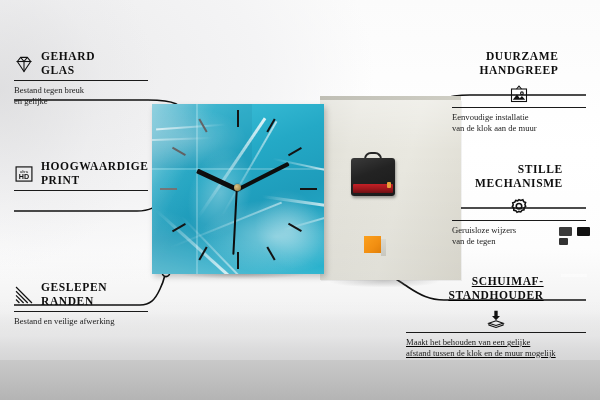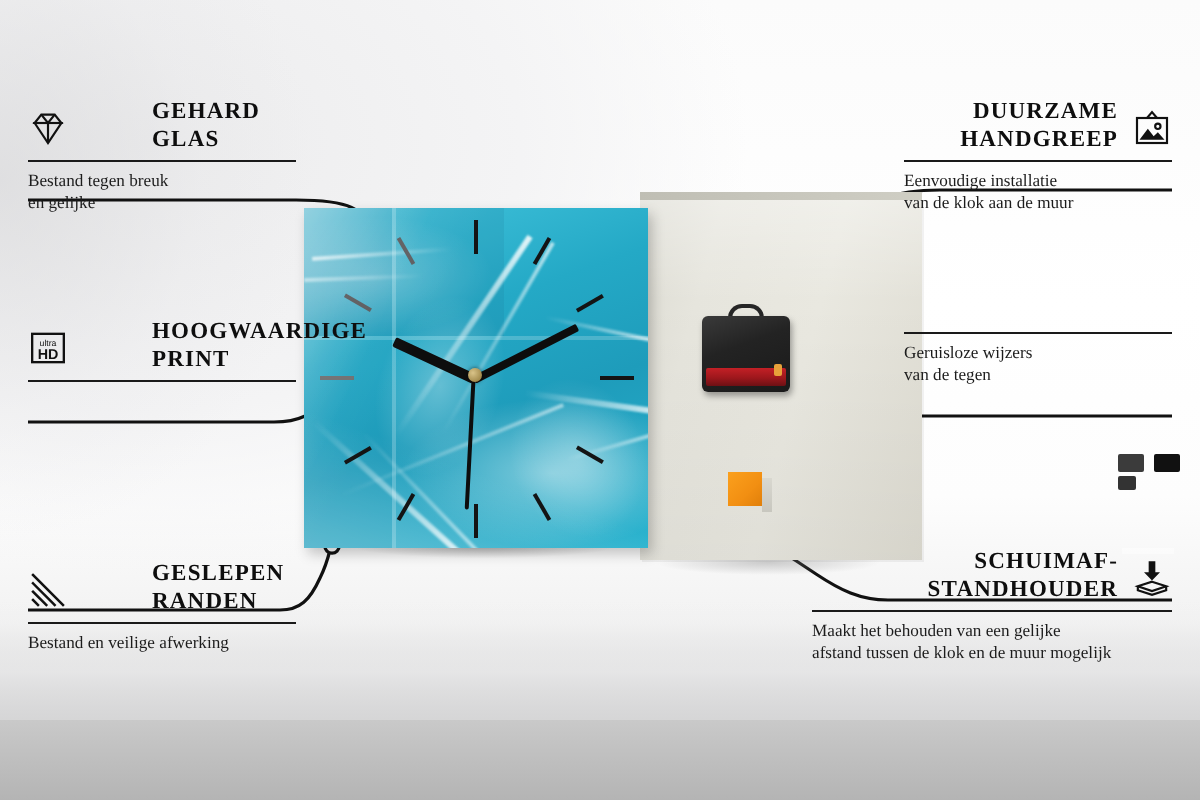--- a/index.html
+++ b/index.html
@@ -139,31 +139,31 @@
     position:absolute; left:6px; top:176px; width:176px; height:14px;
     background:radial-gradient(ellipse 90px 8px at 50% 10%, rgba(70,70,70,.30) 0%, rgba(120,120,120,0) 72%);
   }
 
   
   .callout{ position:absolute; }
   .c-head{ display:flex; align-items:center; gap:7px; }
   .c-title{
     font-family:"Liberation Serif", serif;
     font-weight:bold; font-size:11.5px; letter-spacing:.6px; color:#0e0e0e;
-    line-height:13.5px; text-transform:uppercase;margin-left:35px;
+    line-height:13.5px; text-transform:uppercase;
   }
   .c-rule{ height:1px; background:#1a1a1a; margin:3px 0 4px 0; }
   .c-desc{
     font-family:"Liberation Serif", serif;
     font-size:8.6px; color:#1c1c1c; line-height:10.5px;
   }
   .left .c-head{ justify-content:flex-start; }
   .left .c-title{ text-align:left; }
   .left .c-desc{ text-align:left; }
-  .right .c-head{ justify-content:flex-end; }
+  .right .c-head{ justify-content:flex-end;flex-direction:column; }
   .right .c-title{ text-align:right; }
   .right .c-desc{ text-align:left; }
   .icon{ width:20px; height:20px; flex:0 0 20px; display:block; }
 
   svg.leader{ position:absolute; left:0; top:0; width:600px; height:400px; pointer-events:none; overflow:visible;}
 </style>
 </head>
 <body>
 
 <div id="stage">
@@ -328,28 +328,40 @@
       </span>
     </div>
     <div class="c-rule"></div>
     <div class="c-desc">
       <span>Eenvoudige installatie</span><br>
       <span>van de klok aan de muur</span>
     </div>
   </div>
 
   <div class="callout right" style="left:452px; top:163px; width:134px;">
+    <div class="c-head">
+      <span class="c-title">
+        <span>STILLE</span><br>
+        <span>MECHANISME</span>
+      </span>
+      <span class="icon">
+        <svg viewBox="0 0 24 24" fill="none" stroke="#111" stroke-width="1.9">
+          <path d="M12 3.2 L14.2 4.1 L16.6 3.3 L17.6 5.6 L19.9 6.6 L19.1 9 L20 11.2 L18.2 12.9 L18 15.4 L15.6 15.9 L14.1 17.9 L11.8 17.3 L9.6 18.4 L8.2 16.4 L5.8 15.9 L5.7 13.4 L4 11.6 L5.1 9.4 L4.5 7 L6.9 6.2 L8.1 4.1 L10.4 4.6 Z"></path>
+          <circle cx="12" cy="11" r="3.3"></circle>
+        </svg>
+      </span>
+    </div>
     <div class="c-rule"></div>
     <div class="c-desc">
       <span>Geruisloze wijzers</span><br>
       <span>van de tegen</span>
     </div>
   </div>
 
-  <div class="callout right" style="left:406px; top:275px; width:180px;">
+  <div class="callout right" style="left:406px; top:275px; width:180px;text-decoration:underline;">
     <div class="c-head">
       <span class="c-title">
         <span>SCHUIMAF-</span><br>
         <span>STANDHOUDER</span>
       </span>
       <span class="icon">
         <svg viewBox="0 0 24 24" fill="none" stroke="#111" stroke-width="1.3">
           <path d="M10 2 L14 2 L14 8.5 L16.8 8.5 L12 13.5 L7.2 8.5 L10 8.5 Z" fill="#111" stroke="none"></path>
           <path d="M12 14.2 L20.5 17 L12 19.8 L3.5 17 Z"></path>
           <path d="M3.5 17 L3.5 19.3 L12 22.1 L20.5 19.3 L20.5 17"></path>

